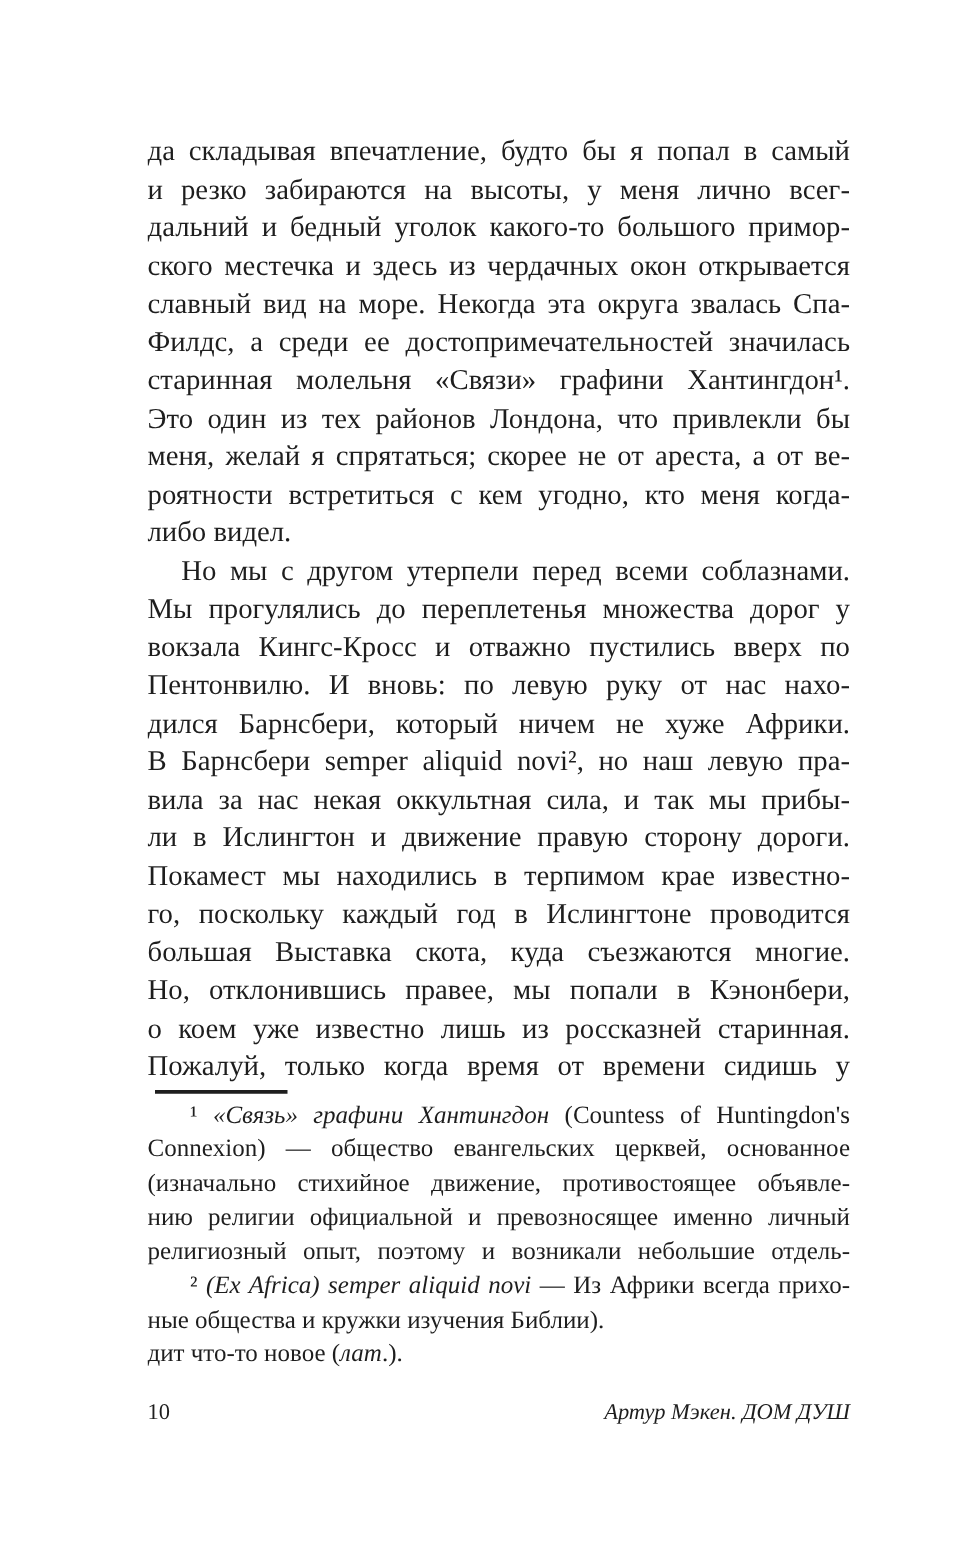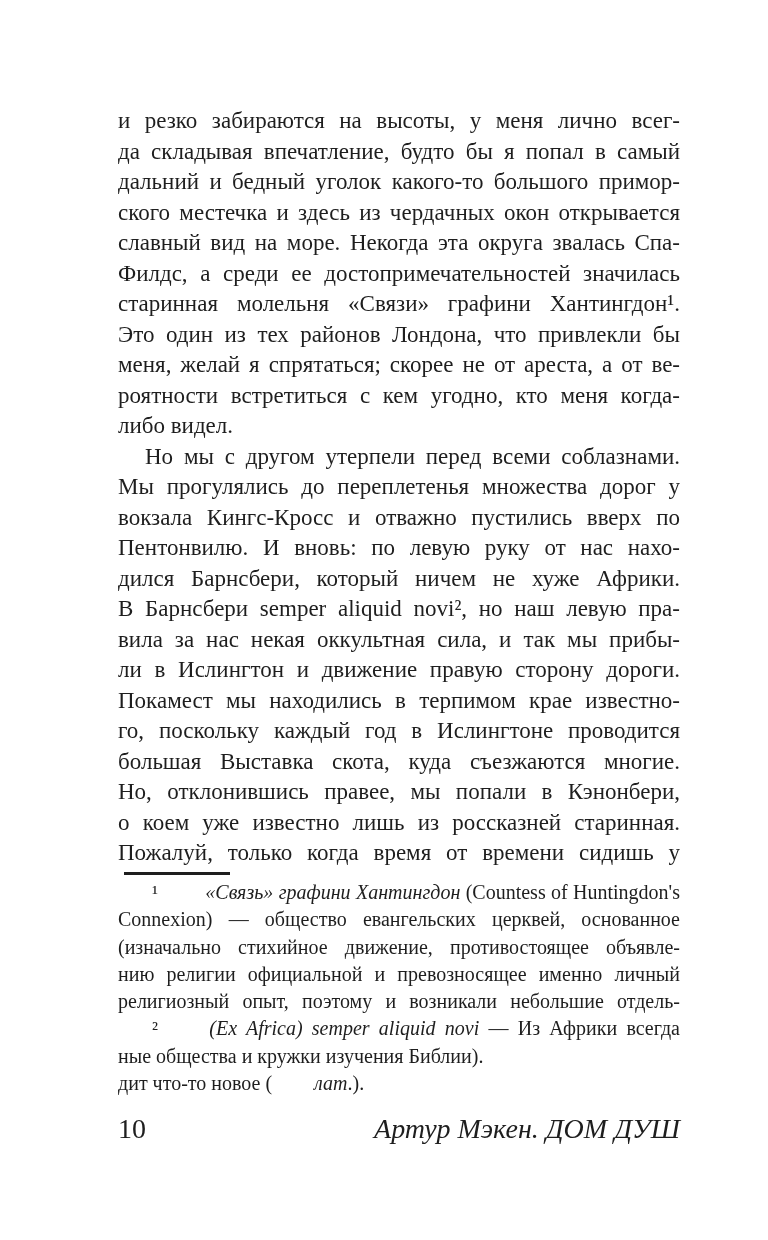--- a/index.html
+++ b/index.html
@@ -40,43 +40,43 @@
   .footnotes .tline { height: 27.3px; }
   .tline {
     text-align: justify;
     text-align-last: justify;
     overflow: hidden;
     white-space: normal;
   }
   .tline.end { text-align-last: left; }
   .body-text .tline.ind { text-indent: 27px; }
   .footnotes .tline.ind { text-indent: 34px; }
-  .it { font-style: italic; margin-left: 42px; }
+  .it { font-style: italic; }
   .footer {
     position: absolute;
     left: 118px;
     top: 1114px;
     width: 562px;
     height: 30px;
     line-height: 30px;
-    font-size: 28px;
+    font-size: 18px;
     display: flex;
     justify-content: space-between;
     align-items: flex-start;
   }
   .running-title { font-style: italic; }
 </style>
 </head>
 <body>
 
 <div class="page">
 
   <div class="body-text">
+      <div class="tline"><span>да складывая впечатление, будто бы я попал в самый</span></div>
       <div class="tline"><span>и резко забираются на высоты, у меня лично всег-</span></div>
-      <div class="tline"><span>да складывая впечатление, будто бы я попал в самый</span></div>
       <div class="tline"><span>дальний и бедный уголок какого-то большого примор-</span></div>
       <div class="tline"><span>ского местечка и здесь из чердачных окон открывается</span></div>
       <div class="tline"><span>славный вид на море. Некогда эта округа звалась Спа-</span></div>
       <div class="tline"><span>Филдс, а среди ее достопримечательностей значилась</span></div>
       <div class="tline"><span>старинная молельня «Связи» графини Хантингдон¹.</span></div>
       <div class="tline"><span>Это один из тех районов Лондона, что привлекли бы</span></div>
       <div class="tline"><span>меня, желай я спрятаться; скорее не от ареста, а от ве-</span></div>
       <div class="tline"><span>роятности встретиться с кем угодно, кто меня когда-</span></div>
       <div class="tline end"><span>либо видел.</span></div>
       <div class="tline ind"><span>Но мы с другом утерпели перед всеми соблазнами.</span></div>

